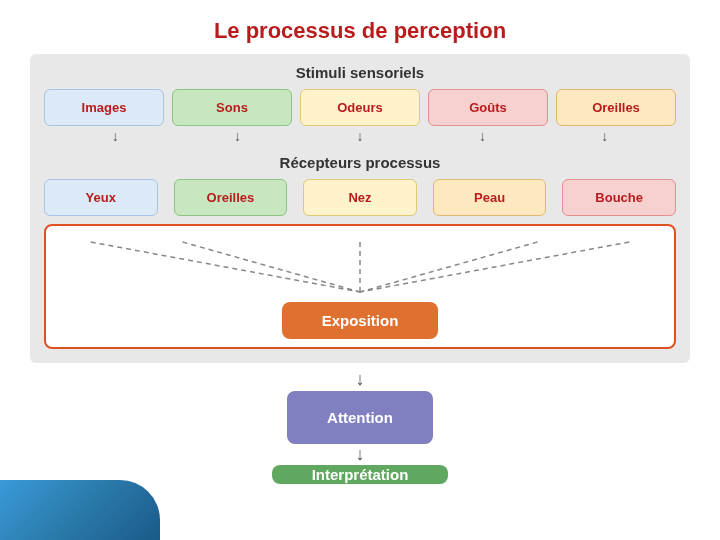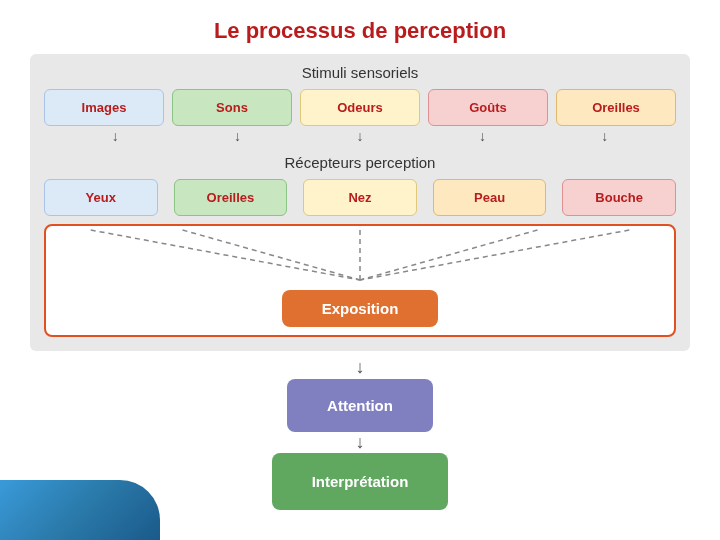--- a/index.html
+++ b/index.html
@@ -23,21 +23,21 @@
     .outer-container {
       margin: 0 30px;
       background: #e8e8e8;
       border-radius: 6px;
       padding: 10px 14px 14px 14px;
     }
 
     .section-label {
       text-align: center;
       font-size: 15px;
-      font-weight: normal;
+      font-weight: bold;
       color: #333;
       margin-bottom: 8px;
     }
 
     .stimuli-row {
       display: flex;
       justify-content: space-between;
       gap: 8px;
       margin-bottom: 0;
     }
@@ -86,21 +86,21 @@
 
     .box-yeux     { background: #dce9f7; border: 1.5px solid #aac4e8; }
     .box-oreilles { background: #c8e6c0; border: 1.5px solid #8bc484; }
     .box-nez      { background: #fff3cc; border: 1.5px solid #e0c97a; }
     .box-bouche   { background: #f7d0d0; border: 1.5px solid #e09090; }
     .box-peau     { background: #fde8c0; border: 1.5px solid #e0b870; }
 
     .exposition-border {
       border: 2.5px solid #e05020;
       border-radius: 8px;
-      padding: 4px 8px 8px 8px;
+      padding: 16px 8px 8px 8px;
       background: white;
       position: relative;
     }
 
     .exposition-inner {
       display: flex;
       justify-content: center;
       position: relative;
     }
 
@@ -141,21 +141,21 @@
       display: inline-block;
     }
 
     .interpretation-box {
       background: #60a860;
       color: white;
       font-weight: bold;
       font-size: 15px;
       text-align: center;
       border-radius: 8px;
-      padding: 20px 40px;
+      padding: 1px 40px;
       display: inline-block;
     }
 
     .bottom-decor {
       position: absolute;
       bottom: 0;
       left: 0;
       width: 160px;
       height: 60px;
       background: linear-gradient(135deg, #3a9ad9 0%, #2a7aaa 50%, #1a5a8a 100%);
@@ -182,21 +182,21 @@
 
   <div class="arrows-down">
     <div class="arrow-down">↓</div>
     <div class="arrow-down">↓</div>
     <div class="arrow-down">↓</div>
     <div class="arrow-down">↓</div>
     <div class="arrow-down">↓</div>
   </div>
 
   <div class="recepteurs-section">
-    <div class="section-label">Récepteurs perception</div>
+    <div class="section-label">Récepteurs processus</div>
     <div class="recepteurs-row">
       <div class="box box-yeux">Yeux</div>
       <div class="box box-oreilles">Oreilles</div>
       <div class="box box-nez">Nez</div>
       <div class="box box-peau">Peau</div>
       <div class="box box-bouche">Bouche</div>
     </div>
   </div>
 
   <div style="margin-top:8px; position:relative;">

